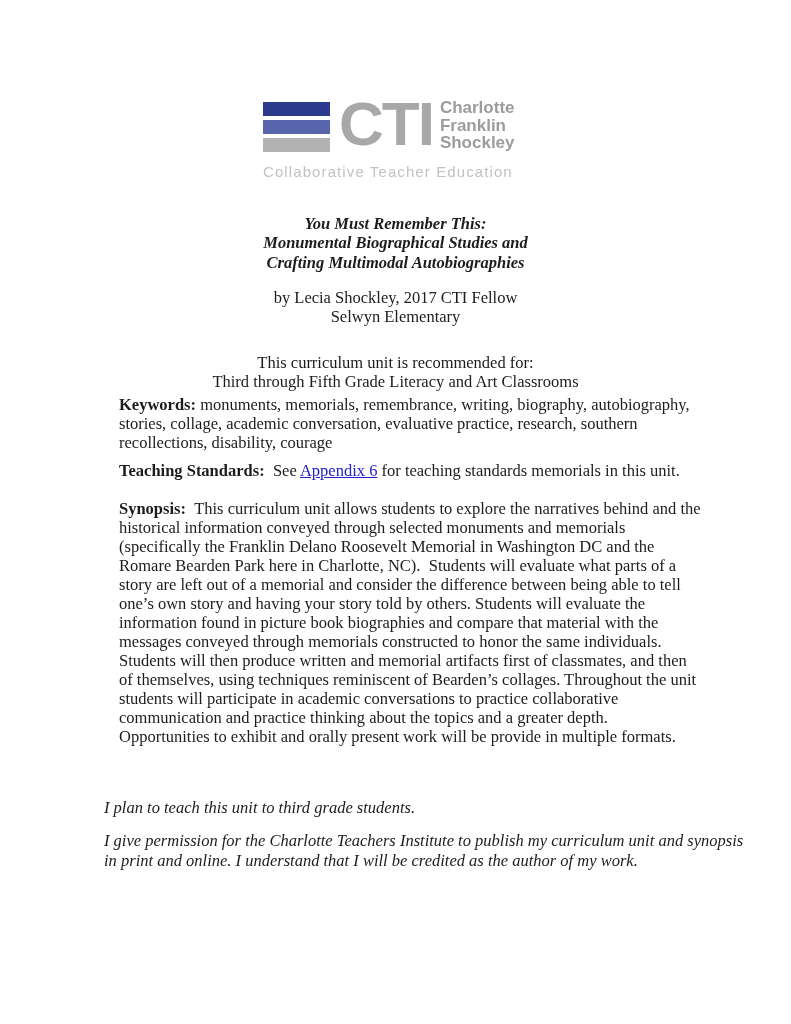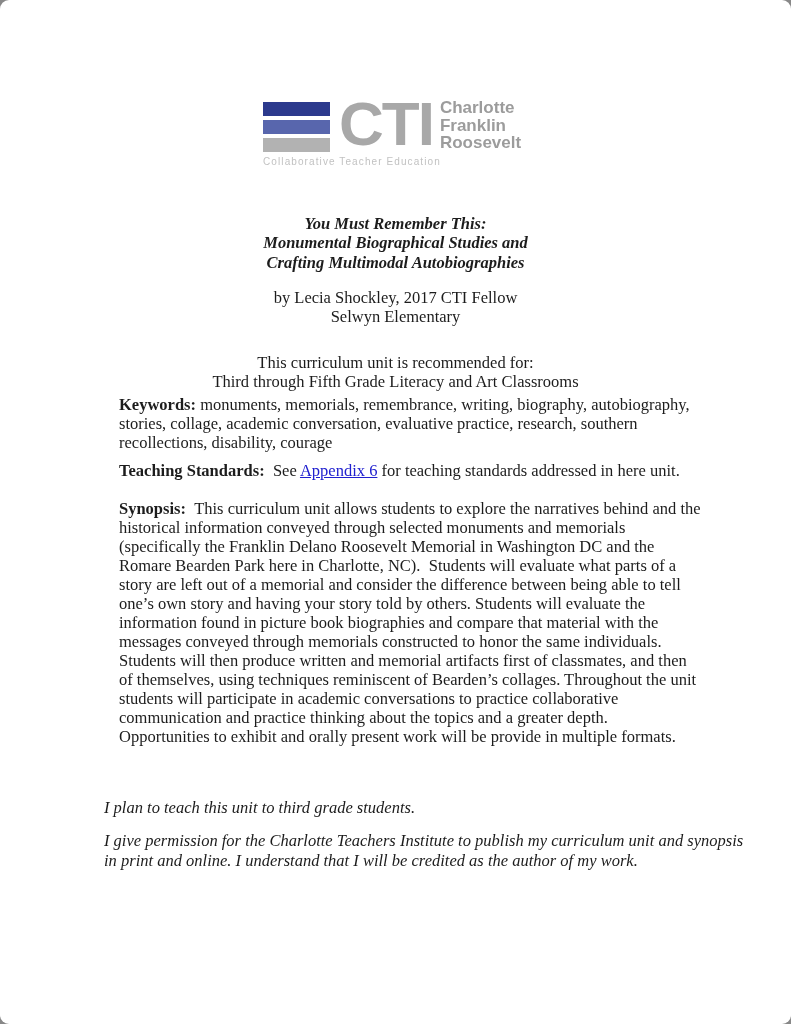--- a/index.html
+++ b/index.html
@@ -5,21 +5,20 @@
   html, body { margin: 0; padding: 0; background: #888; }
   .page {
     position: relative;
     width: 791px;
     height: 1024px;
     margin: 0 auto;
     background: #ffffff;
     font-family: "Liberation Serif", serif;
     color: #1c1c1c;
     overflow: hidden;
-    border-radius: 9px;
   }
 
   
   .logo {
     position: absolute;
     left: 263px;
     top: 98px;
     width: 260px;
     font-family: "Liberation Sans", sans-serif;
   }
@@ -35,21 +34,22 @@
   }
   .logo-stack {
     margin-left: 7px;
     font-size: 17px;
     font-weight: 700;
     line-height: 17.5px;
     padding-top: 1px;
     white-space: nowrap;
   }
   .logo-tagline {
-    font-size: 10px;
+    margin-top: 7px;
+    font-size: 15px;
     letter-spacing: 1.1px;
     white-space: nowrap;
   }
 
   
   .center-block {
     position: absolute;
     left: 0;
     width: 100%;
     text-align: center;
@@ -88,40 +88,40 @@
 <div class="page">
 
   <div class="logo">
     <div class="logo-row">
       <div class="logo-bars">
         <div class="logo-bar" style="background-color: rgb(44, 58, 141);"></div>
         <div class="logo-bar" style="background-color: rgb(88, 102, 173);"></div>
         <div class="logo-bar" style="background-color: rgb(178, 178, 178);"></div>
       </div>
       <div class="logo-cti" style="color: rgb(168, 168, 168);">CTI</div>
-      <div class="logo-stack" style="color: rgb(156, 156, 156);"><span>Charlotte</span><br><span>Franklin</span><br><span>Roosevelt</span></div>
+      <div class="logo-stack" style="color: rgb(156, 156, 156);"><span>Charlotte</span><br><span>Franklin</span><br><span>Shockley</span></div>
     </div>
     <div class="logo-tagline" style="color: rgb(194, 194, 194);">Collaborative Teacher Education</div>
   </div>
 
   <div class="center-block title-block" style="top:214px;">You Must Remember This:
 Monumental Biographical Studies and
 Crafting Multimodal Autobiographies</div>
 
   <div class="center-block" style="top:288px;">by Lecia Shockley, 2017 CTI Fellow
 Selwyn Elementary</div>
 
   <div class="center-block" style="top:353px;">This curriculum unit is recommended for:
 Third through Fifth Grade Literacy and Art Classrooms</div>
 
   <p class="body-block" style="top:395px;"><b class="lead">Keywords:&nbsp;</b><span class="wrap">monuments, memorials, remembrance, writing, biography, autobiography,
 stories, collage, academic conversation, evaluative practice, research, southern
 recollections, disability, courage</span></p>
 
-  <p class="body-block" style="top:461px;"><b class="lead">Teaching Standards:&nbsp;</b><span>&nbsp;See </span><a class="doc-link" style="color: rgb(32, 32, 207);">Appendix 6</a><span> for teaching standards addressed in here unit.</span></p>
+  <p class="body-block" style="top:461px;"><b class="lead">Teaching Standards:&nbsp;</b><span>&nbsp;See </span><a class="doc-link" style="color: rgb(32, 32, 207);">Appendix 6</a><span> for teaching standards memorials in this unit.</span></p>
 
   <p class="body-block" style="top:499px;"><b class="lead">Synopsis:&nbsp;</b><span class="wrap">&nbsp;This curriculum unit allows students to explore the narratives behind and the
 historical information conveyed through selected monuments and memorials
 (specifically the Franklin Delano Roosevelt Memorial in Washington DC and the
 Romare Bearden Park here in Charlotte, NC).&nbsp; Students will evaluate what parts of a
 story are left out of a memorial and consider the difference between being able to tell
 one’s own story and having your story told by others. Students will evaluate the
 information found in picture book biographies and compare that material with the
 messages conveyed through memorials constructed to honor the same individuals.
 Students will then produce written and memorial artifacts first of classmates, and then

